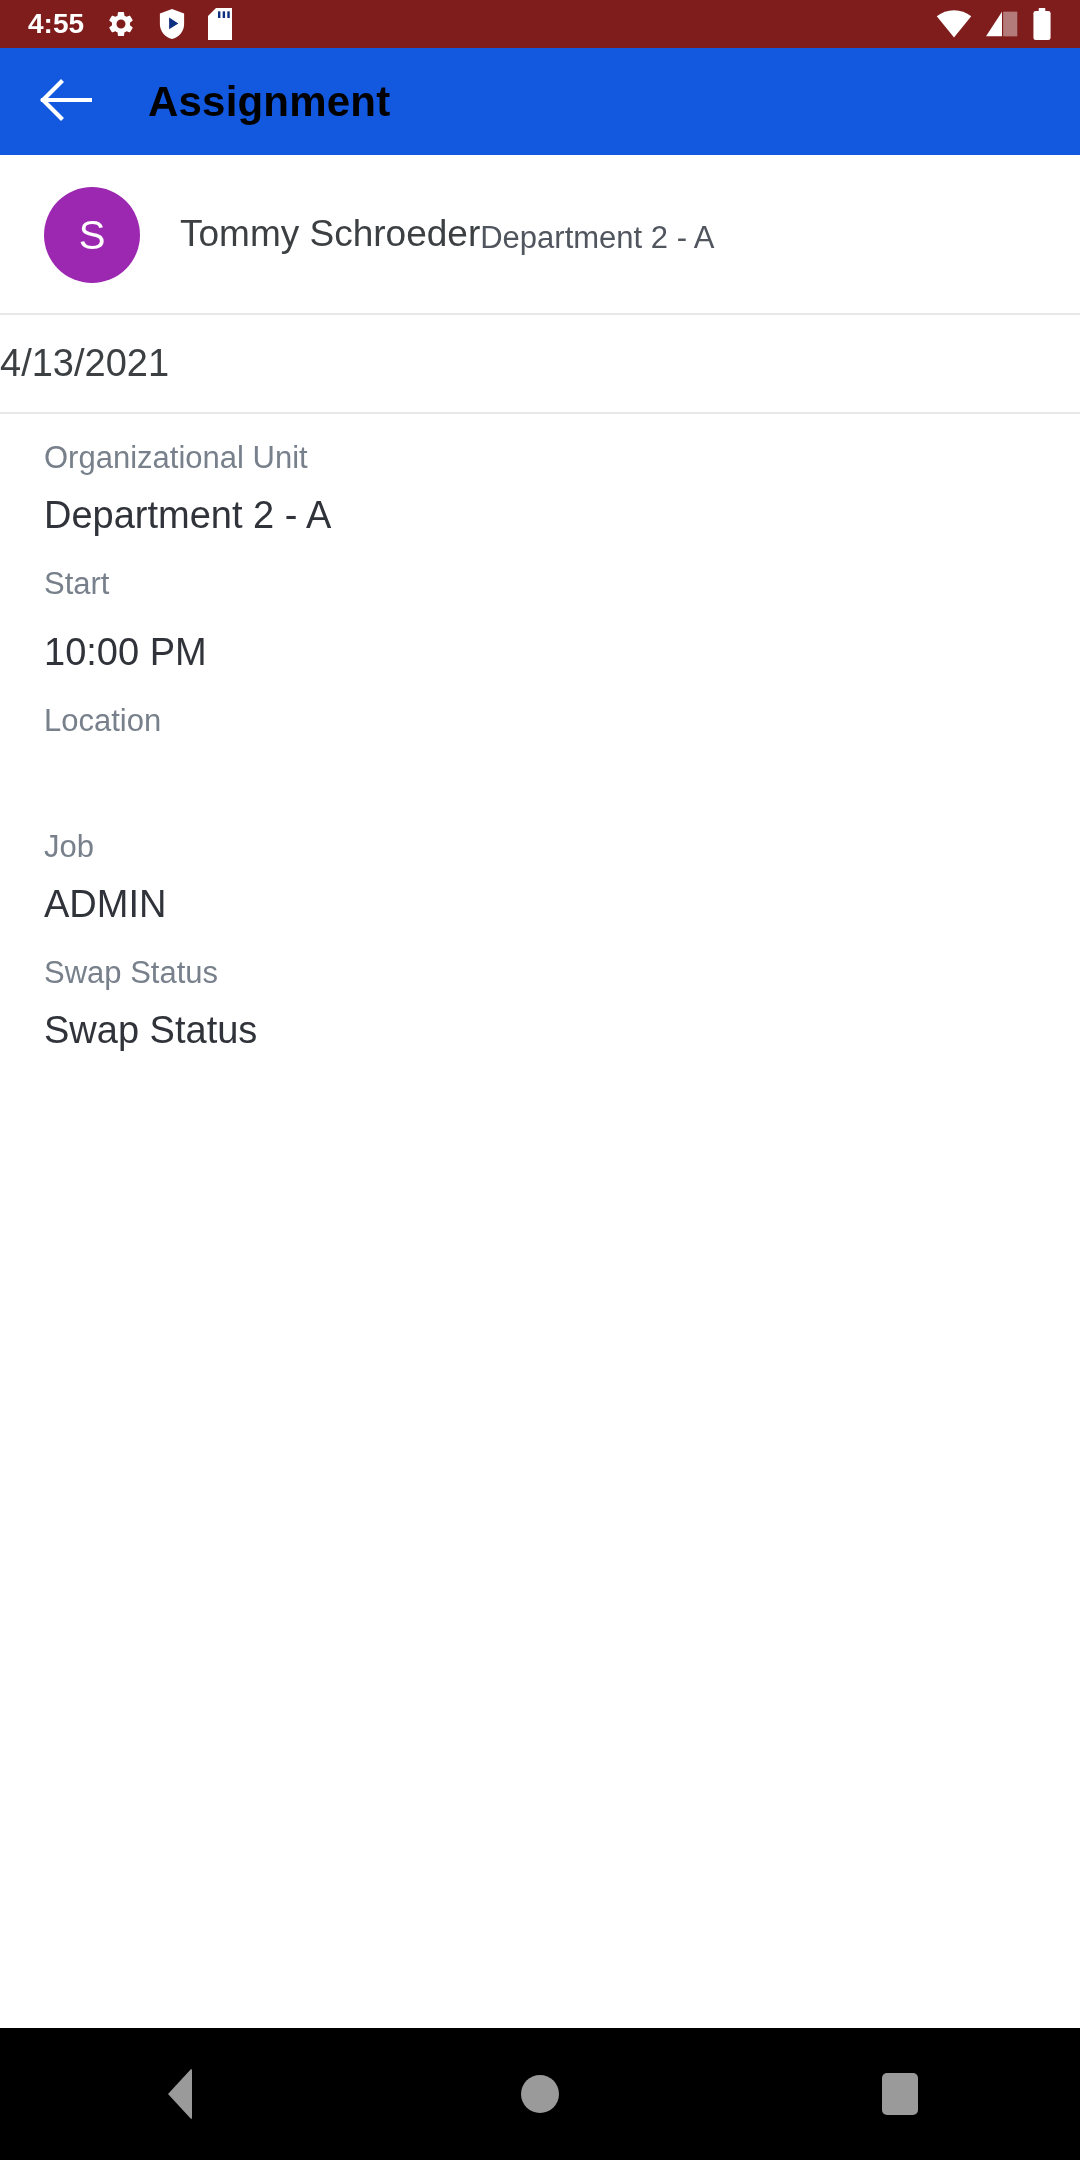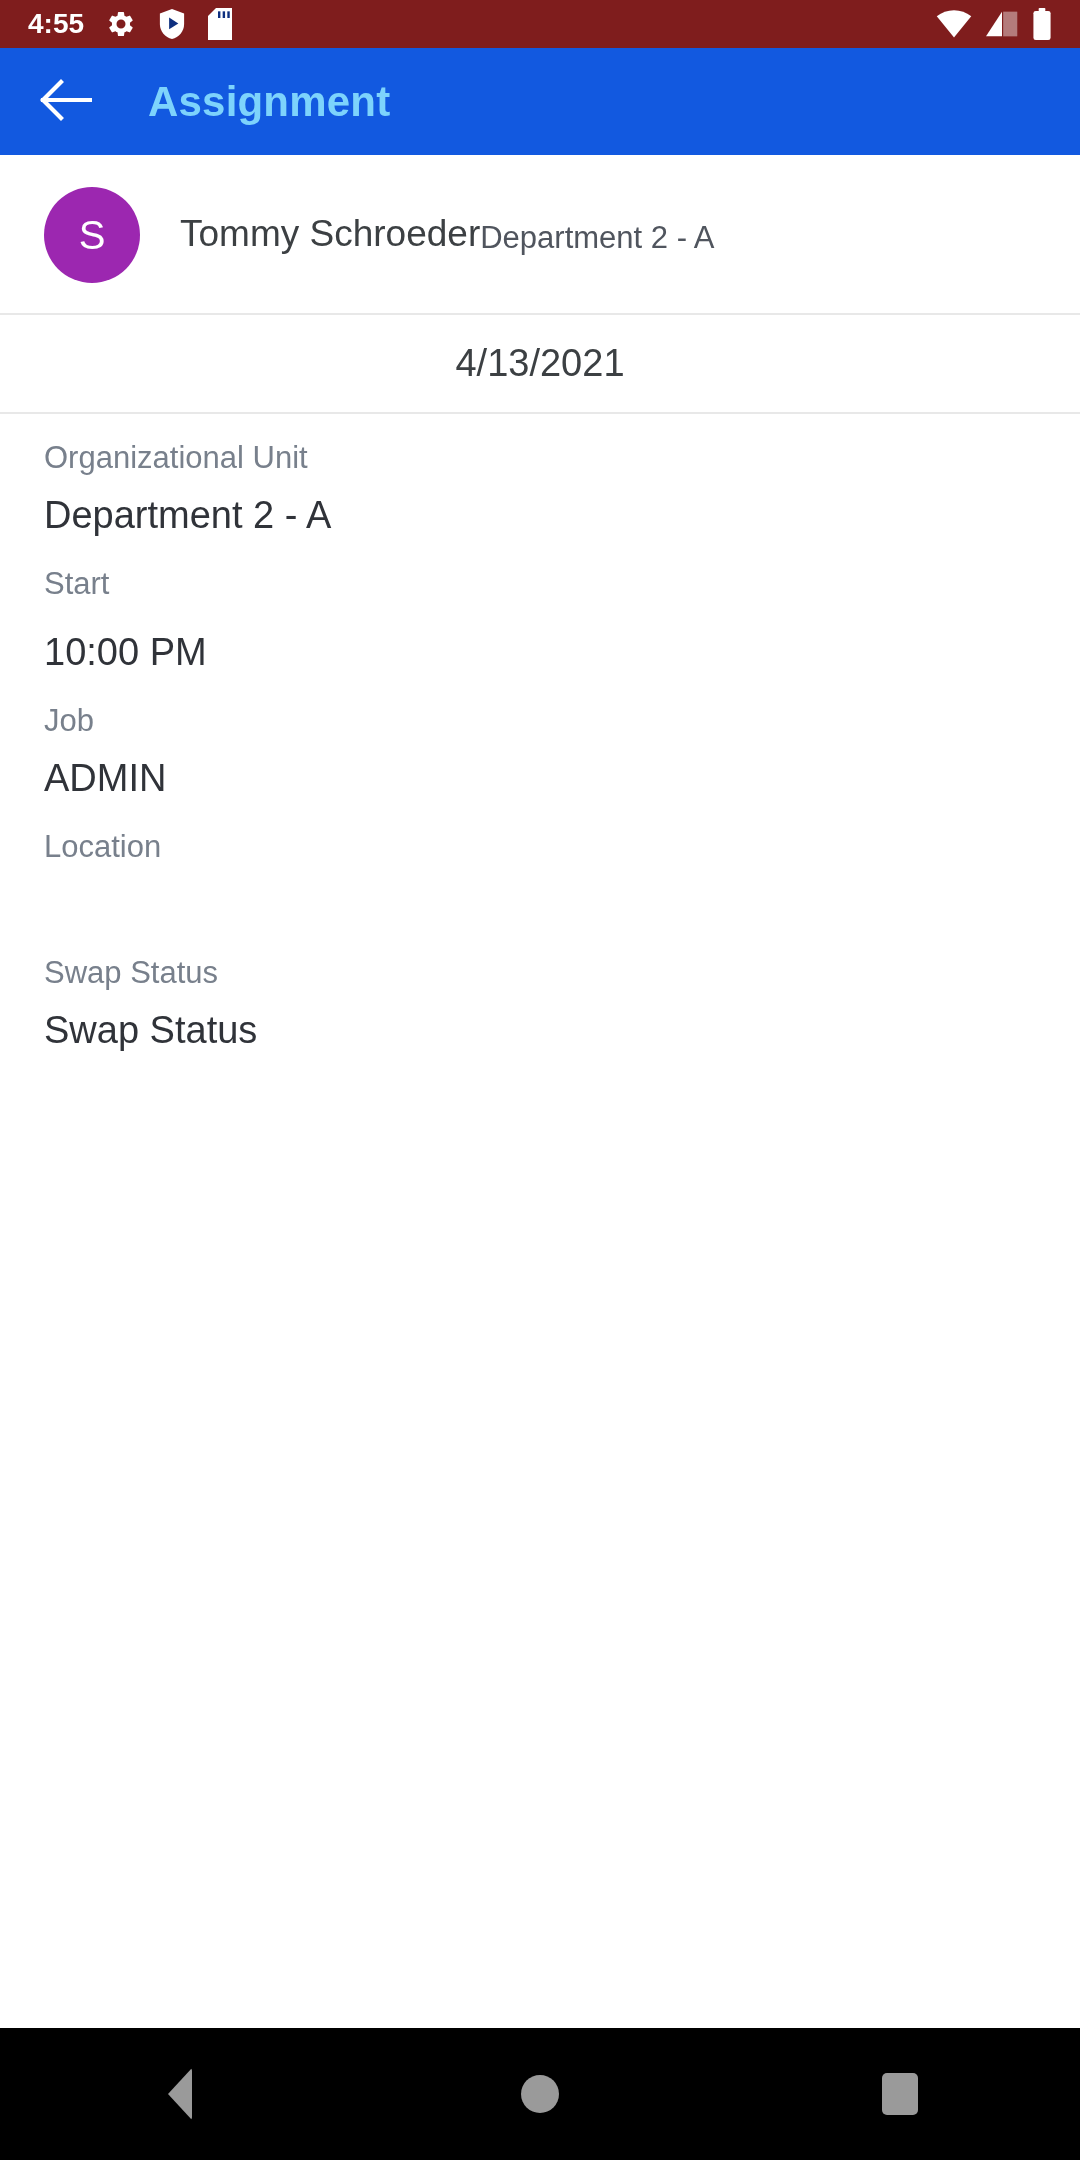--- a/index.html
+++ b/index.html
@@ -55,21 +55,21 @@
   }
   .back-btn {
     width: 72px;
     height: 72px;
     display: flex;
     align-items: center;
     justify-content: center;
     cursor: pointer;
   }
   .app-bar-title {
-    color: #7dd3fc;
+    color: #000000;
     font-size: 42px;
     font-weight: bold;
     margin-left: 46px;
     letter-spacing: 0.2px;
   }
 
   
   .user-row {
     display: flex;
     align-items: center;
@@ -111,21 +111,20 @@
     height: 2px;
     background: #e8e8e8;
     width: 100%;
   }
 
   
   .date-row {
     height: 97px;
     display: flex;
     align-items: center;
-    justify-content: center;
     background: #ffffff;
   }
   .date-text {
     font-size: 38px;
     color: #3c4043;
   }
 
   
   .details {
     padding: 24px 44px 0 44px;
@@ -265,26 +264,26 @@
     <div class="field-label">Organizational Unit</div>
     <div class="field-value">Department 2 - A</div>
   </div>
   <div class="field">
     <div class="field-label">Start</div>
   </div>
   <div class="field">
     <div class="field-value">10:00 PM</div>
   </div>
   <div class="field">
+    <div class="field-label">Location</div>
+    <div class="field-value"></div>
+  </div>
+  <div class="field">
     <div class="field-label">Job</div>
     <div class="field-value">ADMIN</div>
-  </div>
-  <div class="field">
-    <div class="field-label">Location</div>
-    <div class="field-value"></div>
   </div>
   <div class="field">
     <div class="field-label">Swap Status</div>
     <div class="field-value">Swap Status</div>
   </div>
 </div>
 
 <div class="nav-bar">
   <div class="nav-btn">
     <span class="nav-back"></span>

